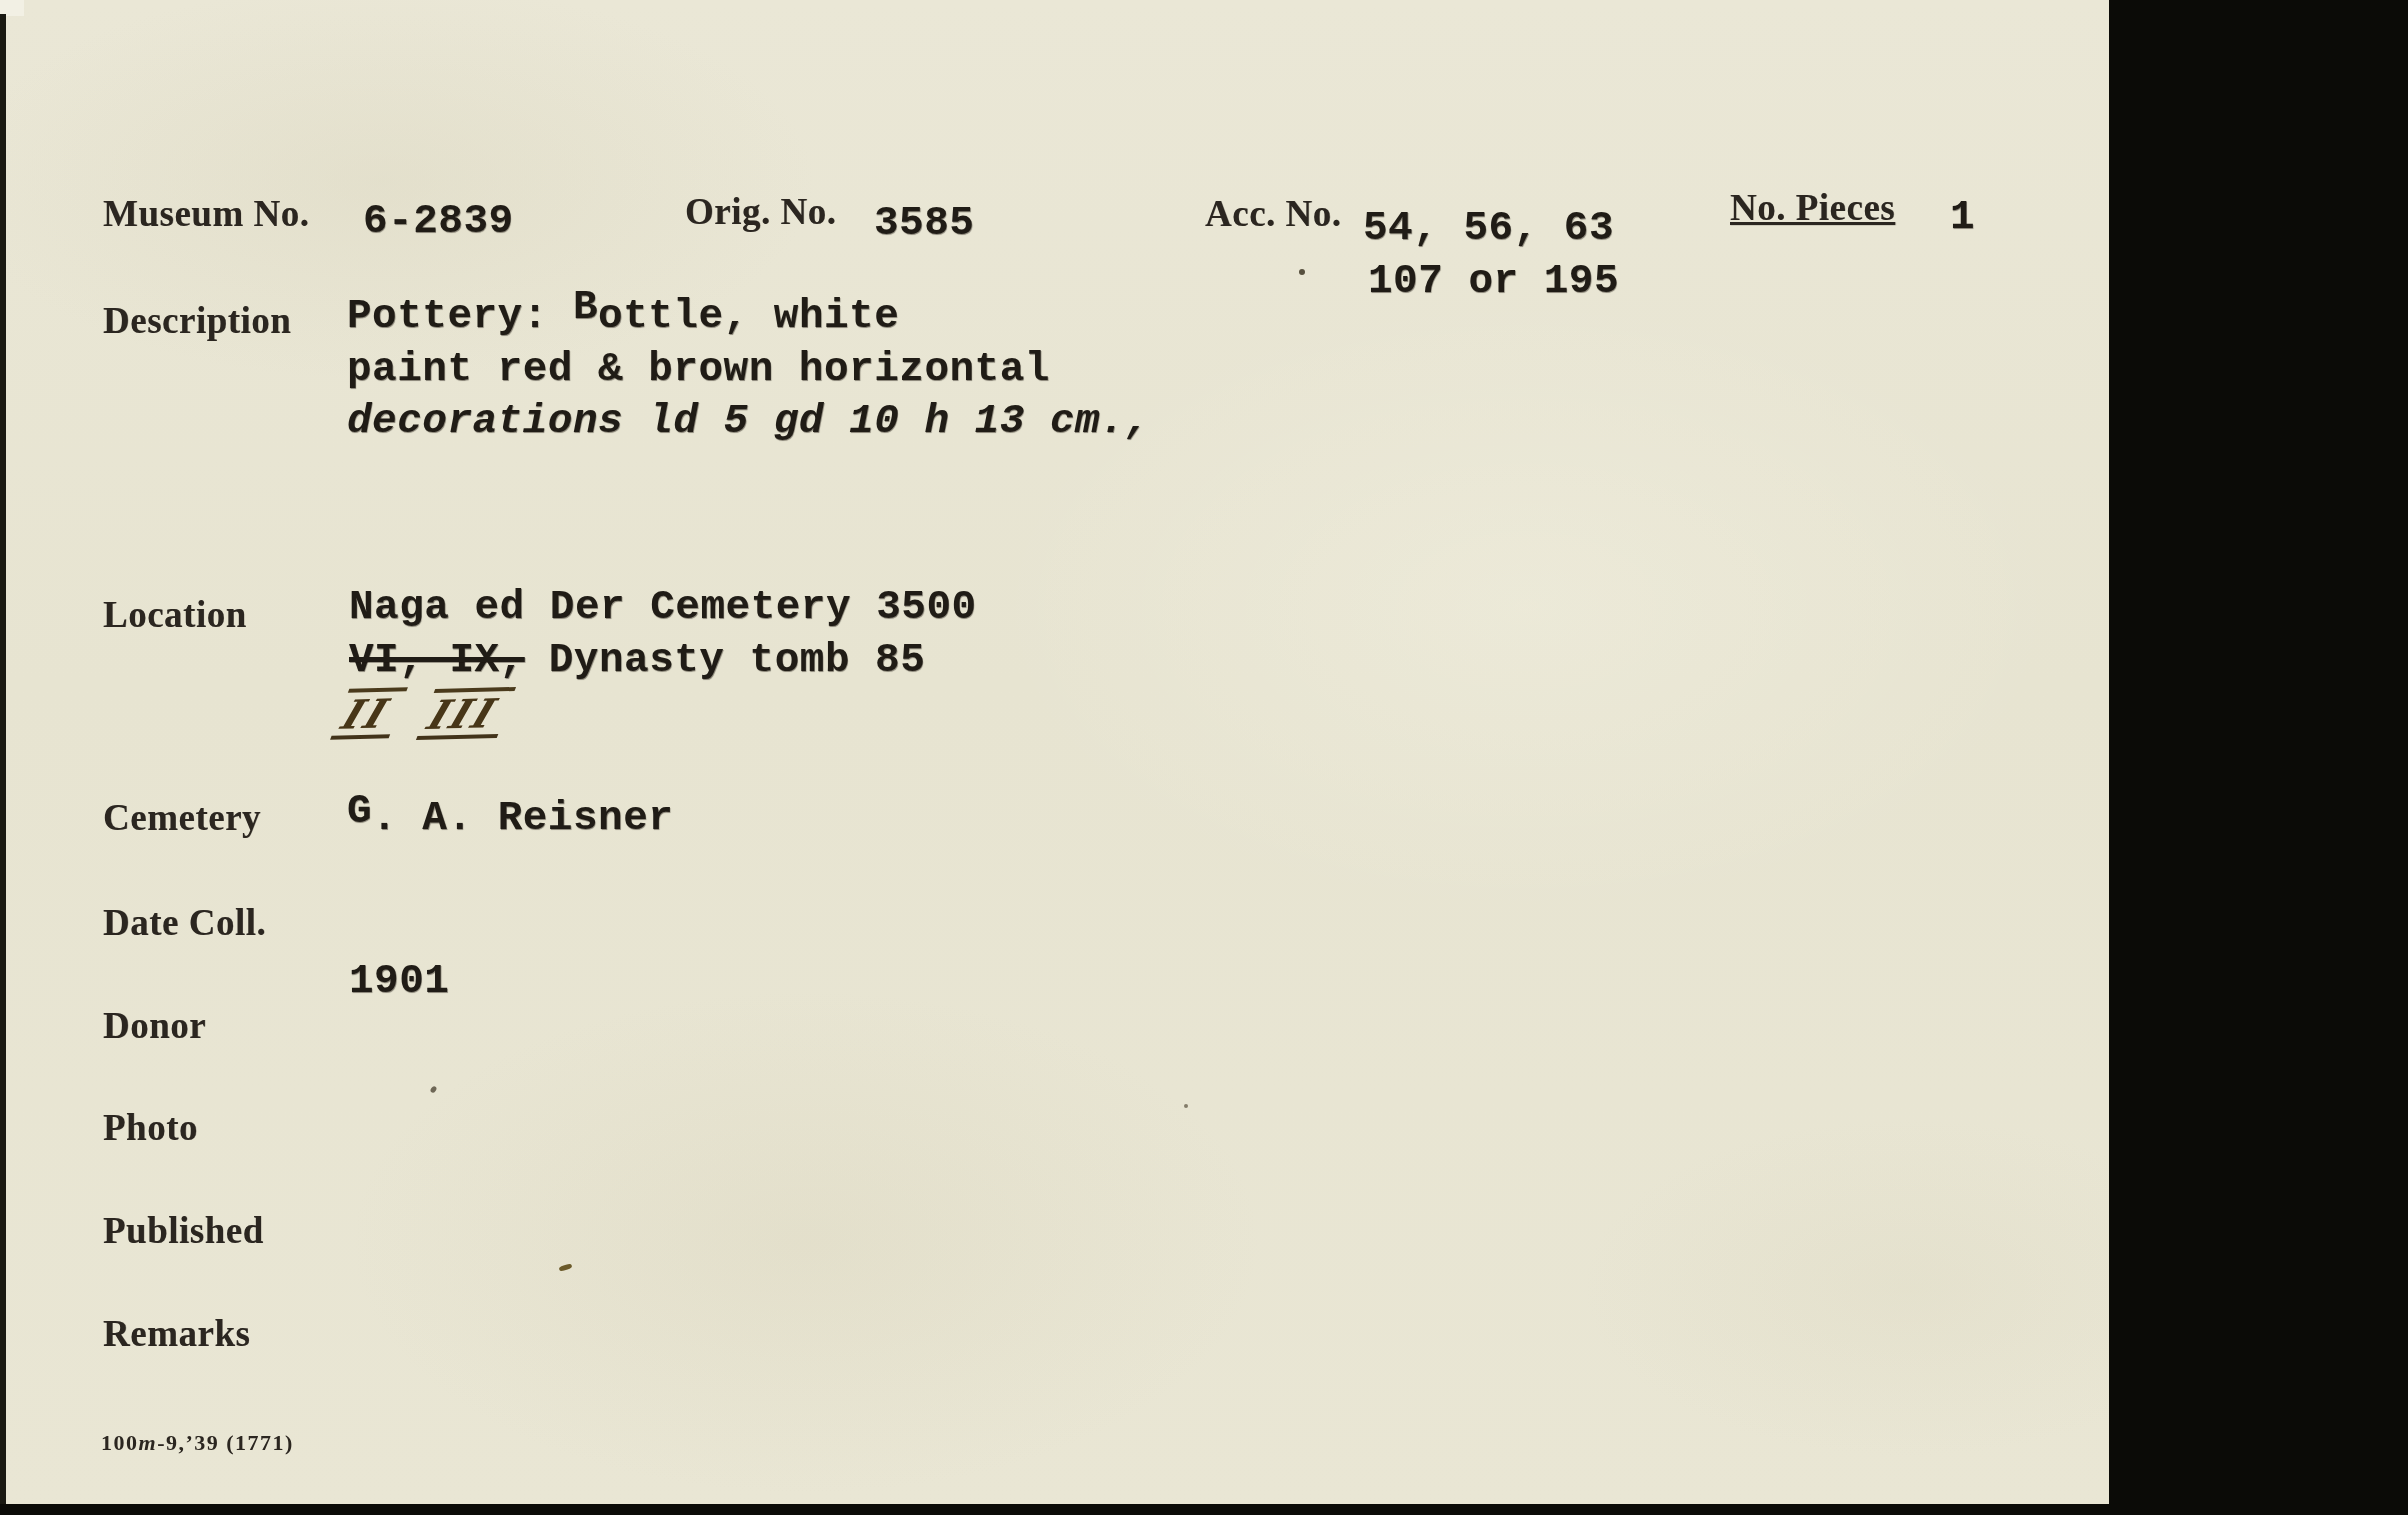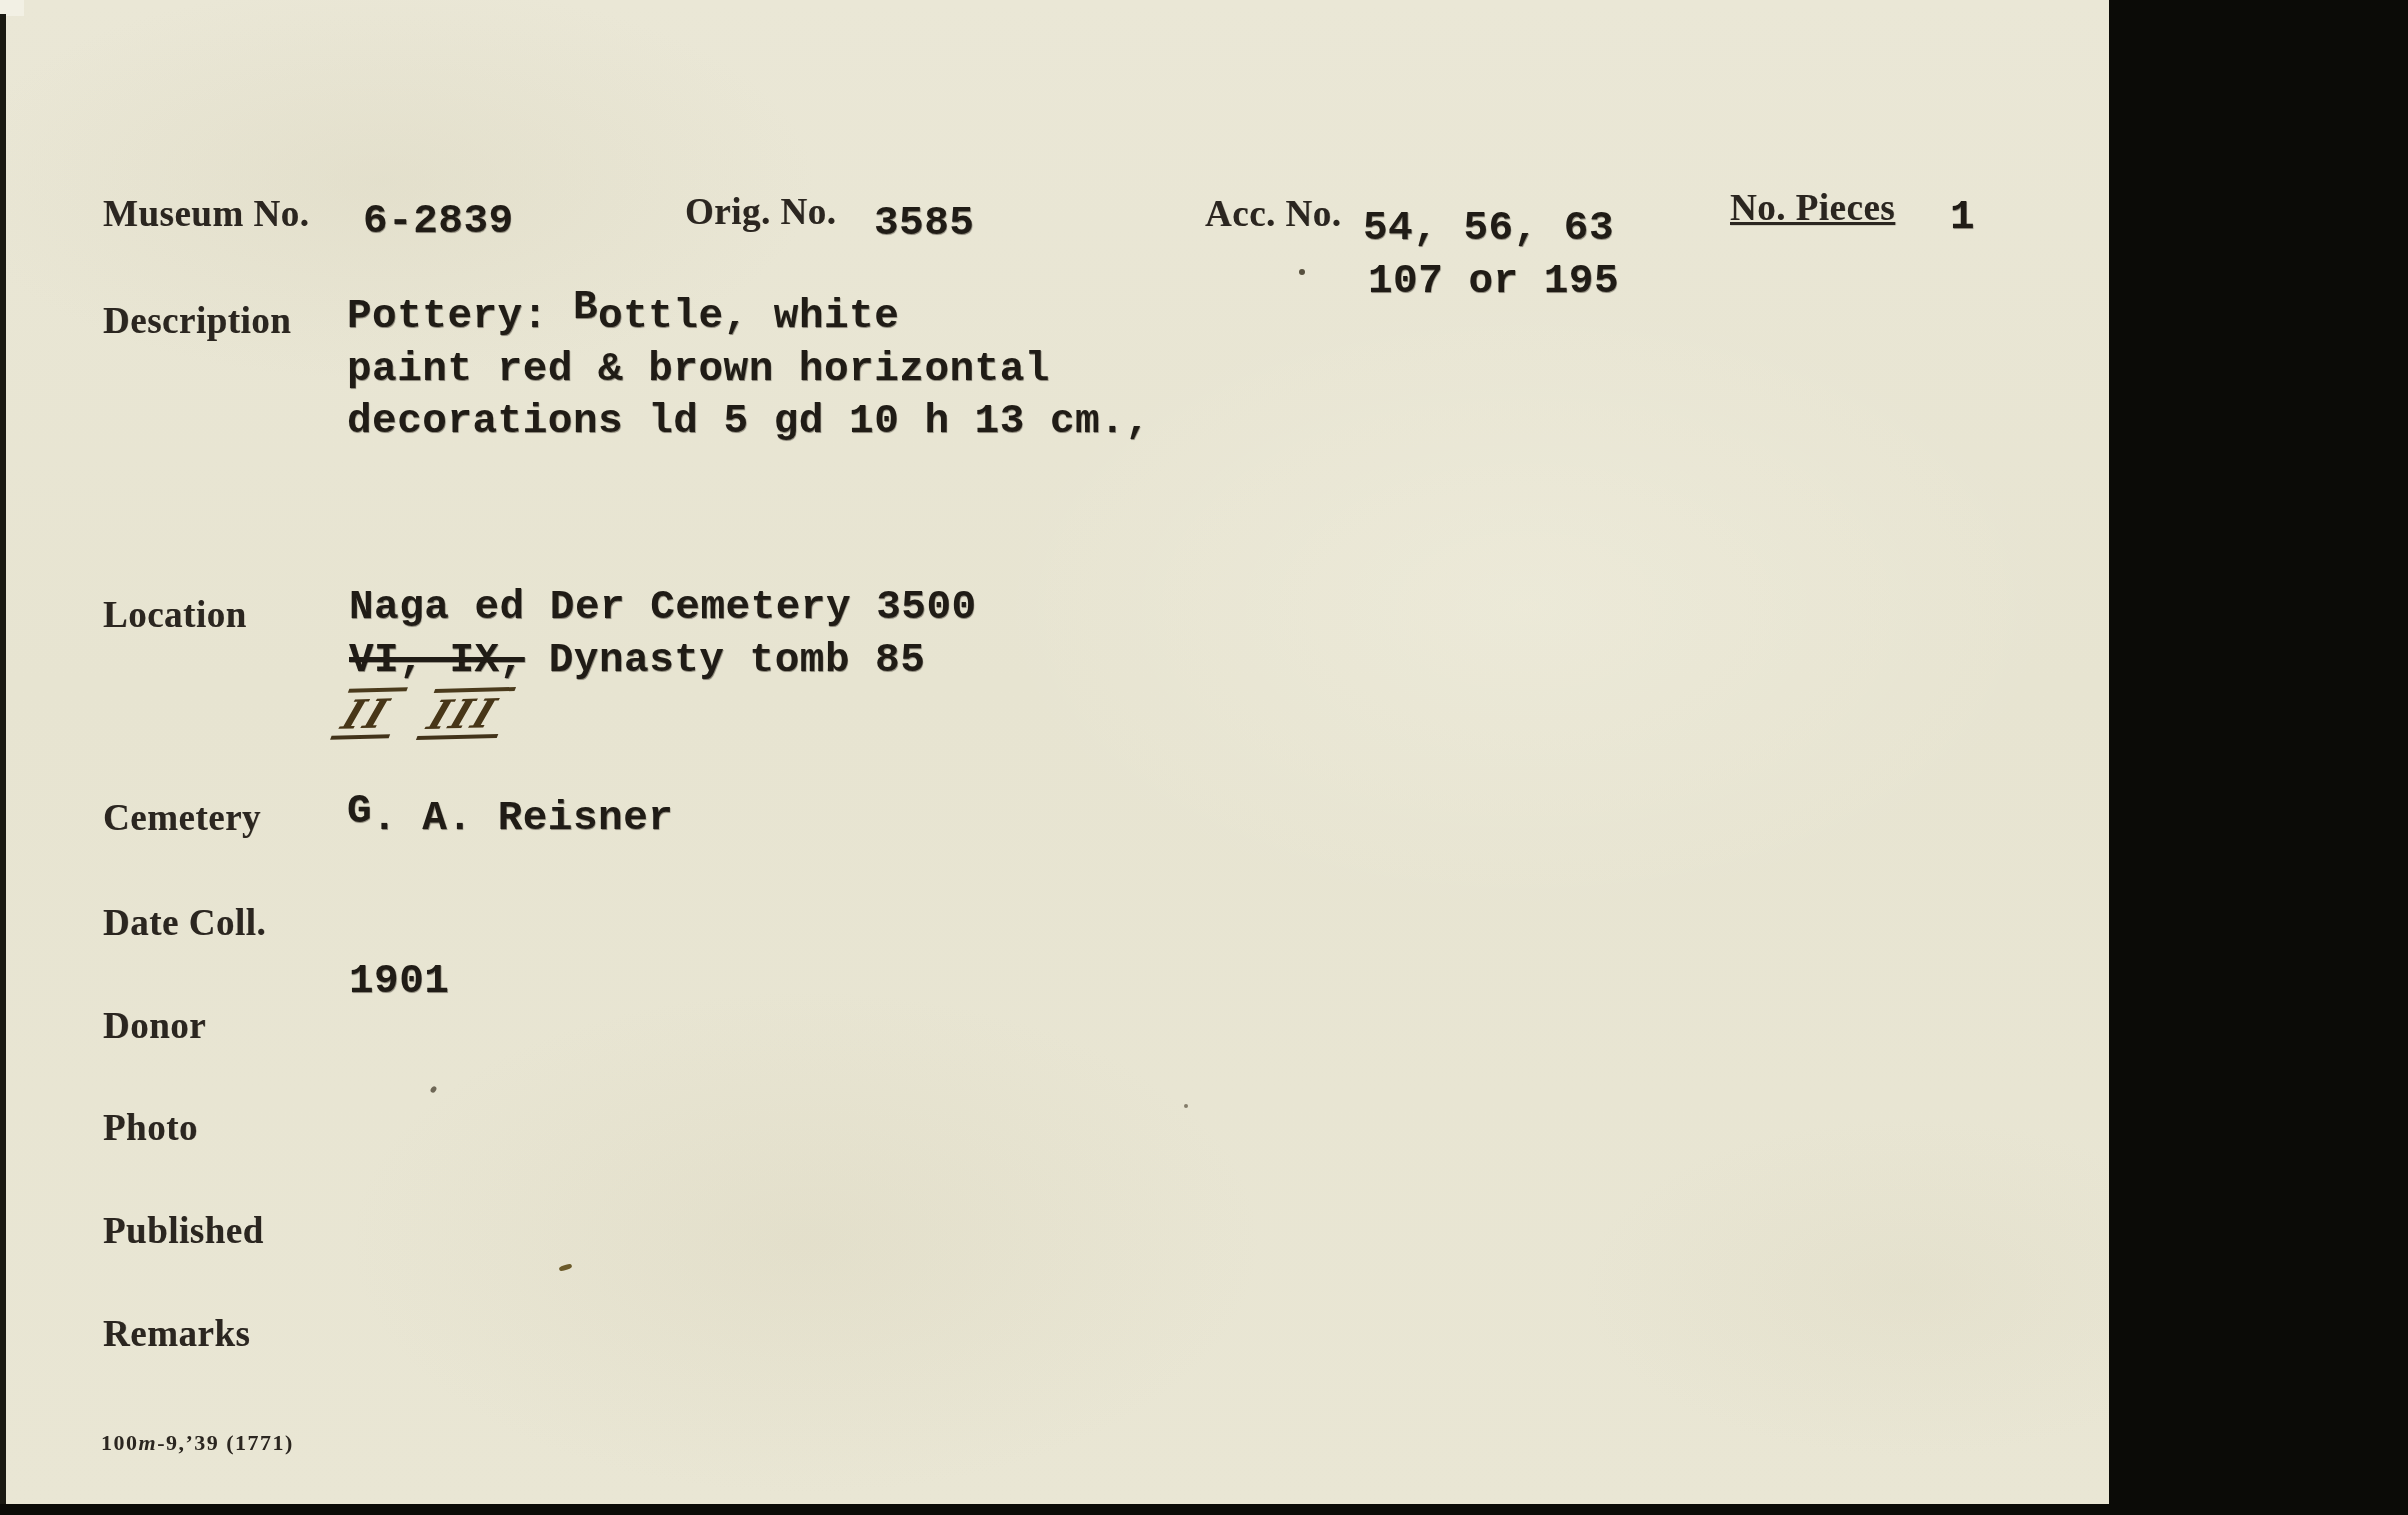--- a/index.html
+++ b/index.html
@@ -90,21 +90,21 @@
   <div class="label" style="left:1205px; top:192px;">Acc. No.</div>
   <div class="typed" style="left:1363px; top:205px;">54, 56, 63</div>
   <div class="typed" style="left:1368px; top:258px;">107 or 195</div>
 
   <div class="label" style="left:1730px; top:186px;text-decoration:underline;">No. Pieces</div>
   <div class="typed" style="left:1950px; top:194px;">1</div>
 
   <div class="label" style="left:103px; top:299px;">Description</div>
   <div class="typed" style="left:347px; top:293px;"><span>Pottery: </span><span class="sup">B</span><span>ottle, white</span></div>
   <div class="typed" style="left:347px; top:346px;">paint red &amp; brown horizontal</div>
-  <div class="typed" style="left:347px; top:398px;">decorations ld 5 gd 10 h 13 cm.,</div>
+  <div class="typed" style="left:347px; top:398px;font-style:italic;">decorations ld 5 gd 10 h 13 cm.,</div>
 
   <div class="label" style="left:103px; top:593px;">Location</div>
   <div class="typed" style="left:349px; top:584px;">Naga ed Der Cemetery 3500</div>
   <div class="typed" style="left:349px; top:637px;"><span class="struck">VI, IX,</span><span>Dynasty tomb 85</span></div>
   <div class="hw" style="left:340px; top:688px;"><span class="num">II</span><span class="num">III</span></div>
 
   <div class="label" style="left:103px; top:796px;">Cemetery</div>
   <div class="typed" style="left:347px; top:795px;"><span class="sup-sm">G</span><span>. A. Reisner</span></div>
 
   <div class="label" style="left:103px; top:901px;">Date Coll.</div>

